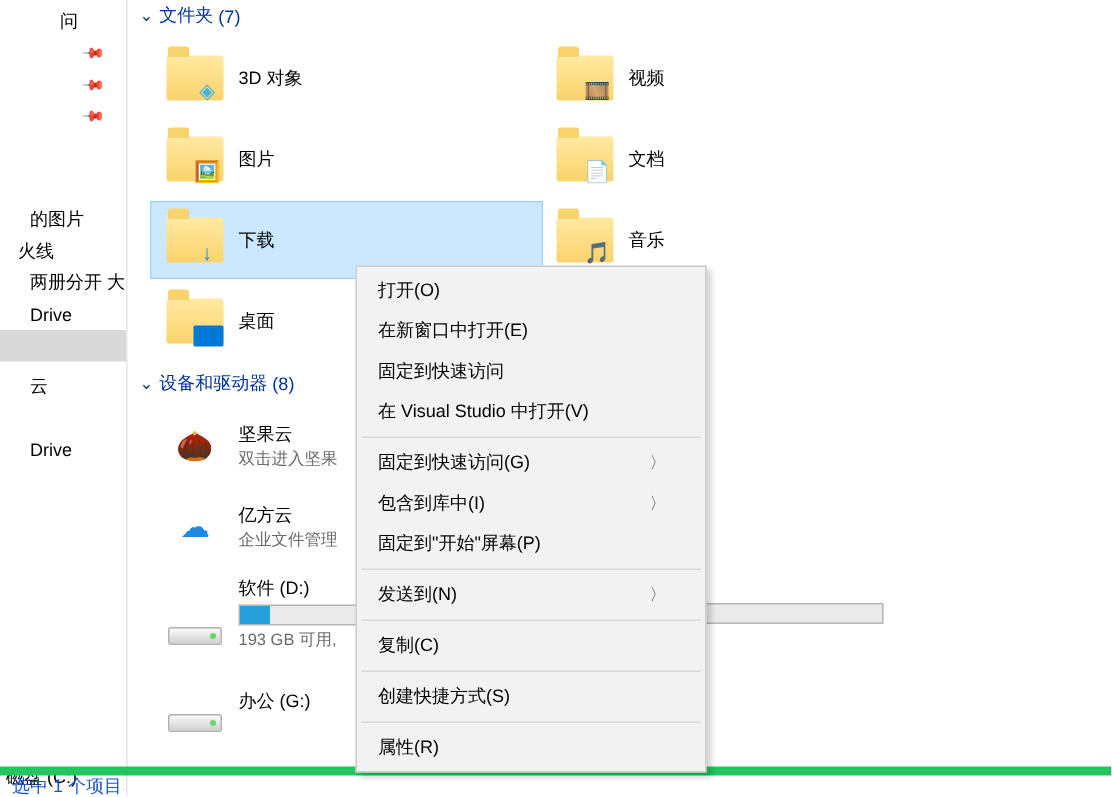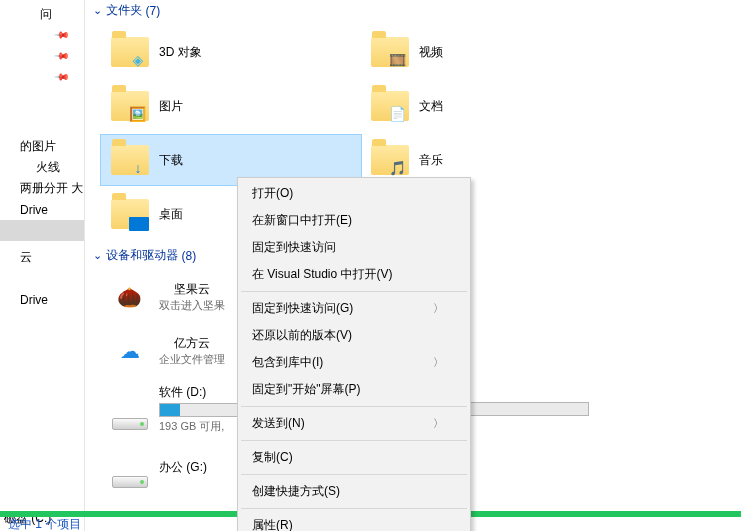--- a/index.html
+++ b/index.html
@@ -75,21 +75,21 @@
   .tile.selected {
     background: #cce8ff;
     outline: 1px solid #99d1ff;
   }
   .tile .icon-slot {
     width: 42px; height: 42px;
     display: flex; align-items: center; justify-content: center;
     margin-right: 8px;
     flex-shrink: 0;
   }
-  .tile .texts { display: flex; flex-direction: column; text-align: center; }
+  .tile .texts { display: flex; flex-direction: column; }
   .tile .title { font-size: 12px; color: #000; }
   .tile .sub   { font-size: 11px; color: #6a6a6a; }
   .drive-tile {
     width: 260px;
     display: flex;
     align-items: center;
     padding: 4px 8px;
     margin: 2px 0;
   }
   .drive-tile .icon-slot {
@@ -187,21 +187,21 @@
     </div>
   <div class="sidebar-item">
       <span class="pin">📌</span>
     </div>
   <div style="height:6px"></div>
   <div class="sidebar-item"></div>
   <div class="sidebar-item"></div>
   <div class="sidebar-item" style="padding-left:20px">
       <span class="sidebar-label">的图片</span>
     </div>
-  <div class="sidebar-item" style="padding-left:36px">
+  <div class="sidebar-item" style="padding-left:12px">
       <span class="sidebar-label">火线</span>
     </div>
   <div class="sidebar-item" style="padding-left:20px">
       <span class="sidebar-label">两册分开 大</span>
     </div>
   <div class="sidebar-item" style="padding-left:20px">
       <span class="sidebar-label">Drive</span>
     </div>
   <div class="sidebar-item" style="background:#d9d9d9;padding-left:20px"></div>
   <div style="height:6px"></div>
@@ -383,23 +383,20 @@
     </div>
   <div class="menu-item">
       <span>在 Visual Studio 中打开(V)</span>
     </div>
   <div class="menu-sep"></div>
   <div class="menu-item">
       <span>固定到快速访问(G)</span>
       <span class="arrow">〉</span>
     </div>
   <div class="menu-item">
-      <span>还原以前的版本(V)</span>
-    </div>
-  <div class="menu-item">
       <span>包含到库中(I)</span>
       <span class="arrow">〉</span>
     </div>
   <div class="menu-item">
       <span>固定到"开始"屏幕(P)</span>
     </div>
   <div class="menu-sep"></div>
   <div class="menu-item">
       <span>发送到(N)</span>
       <span class="arrow">〉</span>

